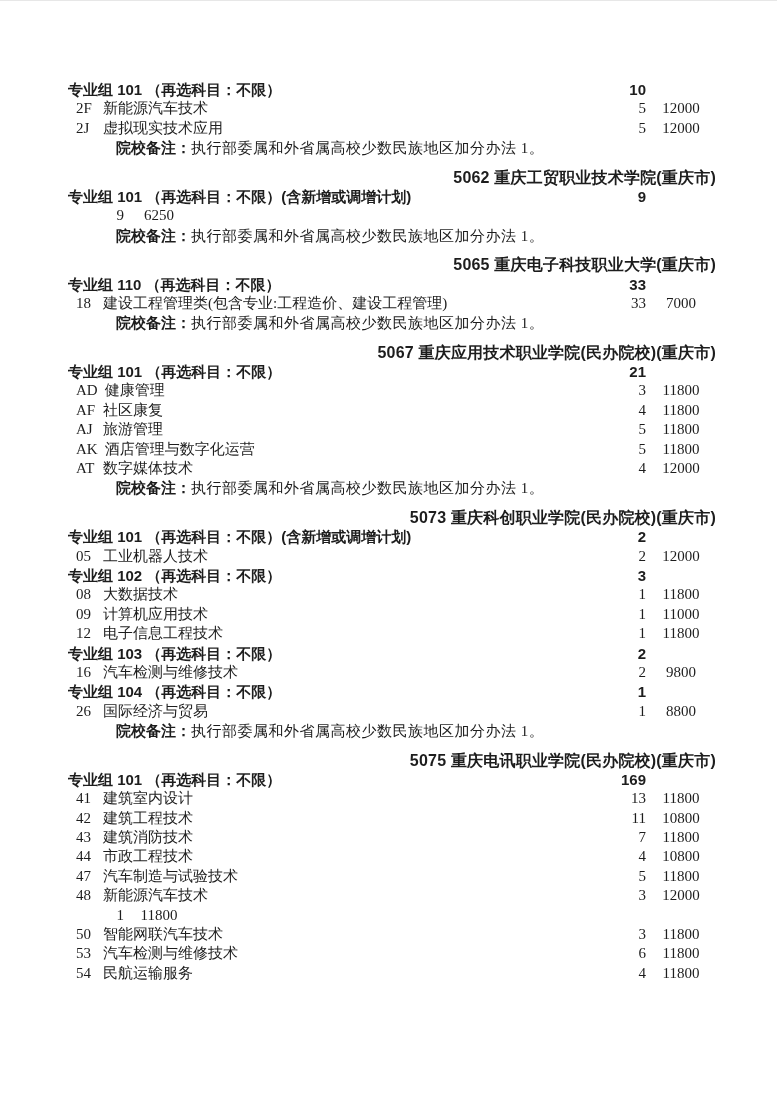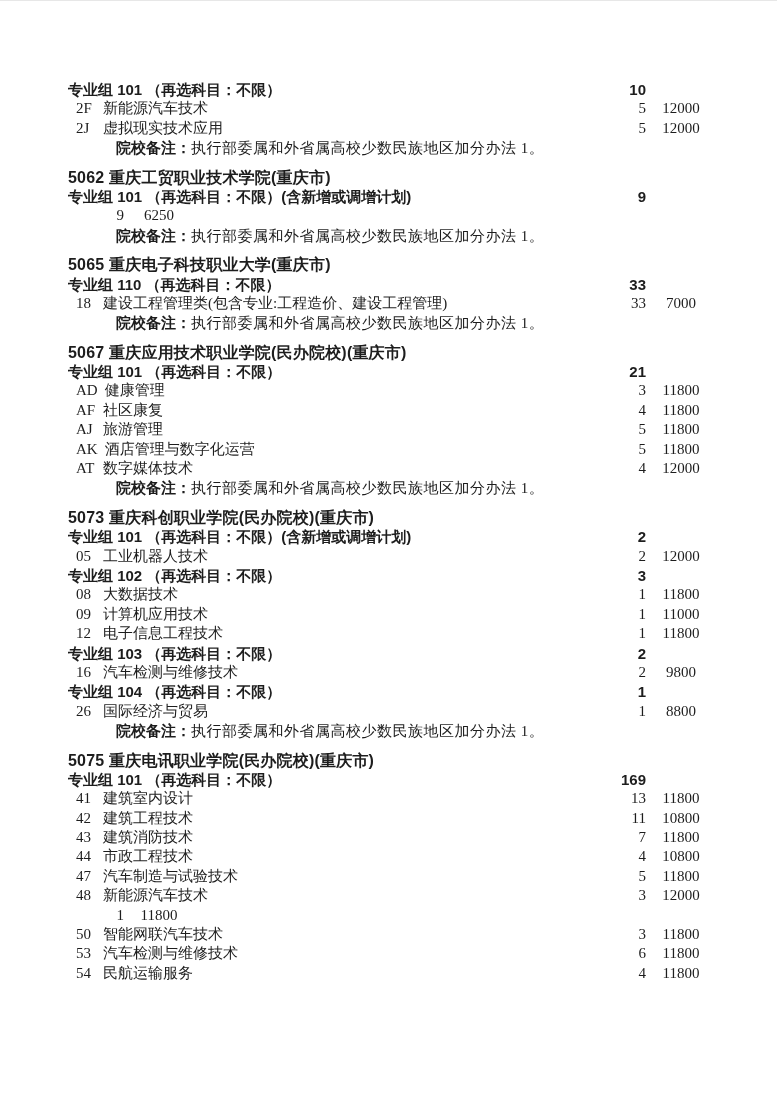--- a/index.html
+++ b/index.html
@@ -23,21 +23,21 @@
   .line {
     display:flex; align-items:baseline;
     height:19.4px; line-height:19.4px; white-space:nowrap;
   }
   .ltext { flex:1 1 auto; overflow:hidden; }
   .col-count { flex:0 0 56px; text-align:right; }
   .col-fee  { flex:0 0 70px; text-align:center; }
 
   .college .ltext {
     font-family:"Liberation Sans","DejaVu Sans",sans-serif;
-    font-weight:700; font-size:16px; letter-spacing:0.2px;
+    font-weight:700; font-size:16px; letter-spacing:0.2px;text-align:right;
   }
   .group .ltext, .group .col-count {
     font-family:"Liberation Sans","DejaVu Sans",sans-serif;
     font-weight:700; font-size:15px;
   }
   .major { font-size:15px; }
   .major .ltext { padding-left:8px; }
   .major .code { display:inline-block; min-width:20px; margin-right:7px; }
   .major .col-count, .major .col-fee { font-size:15px; }
 

